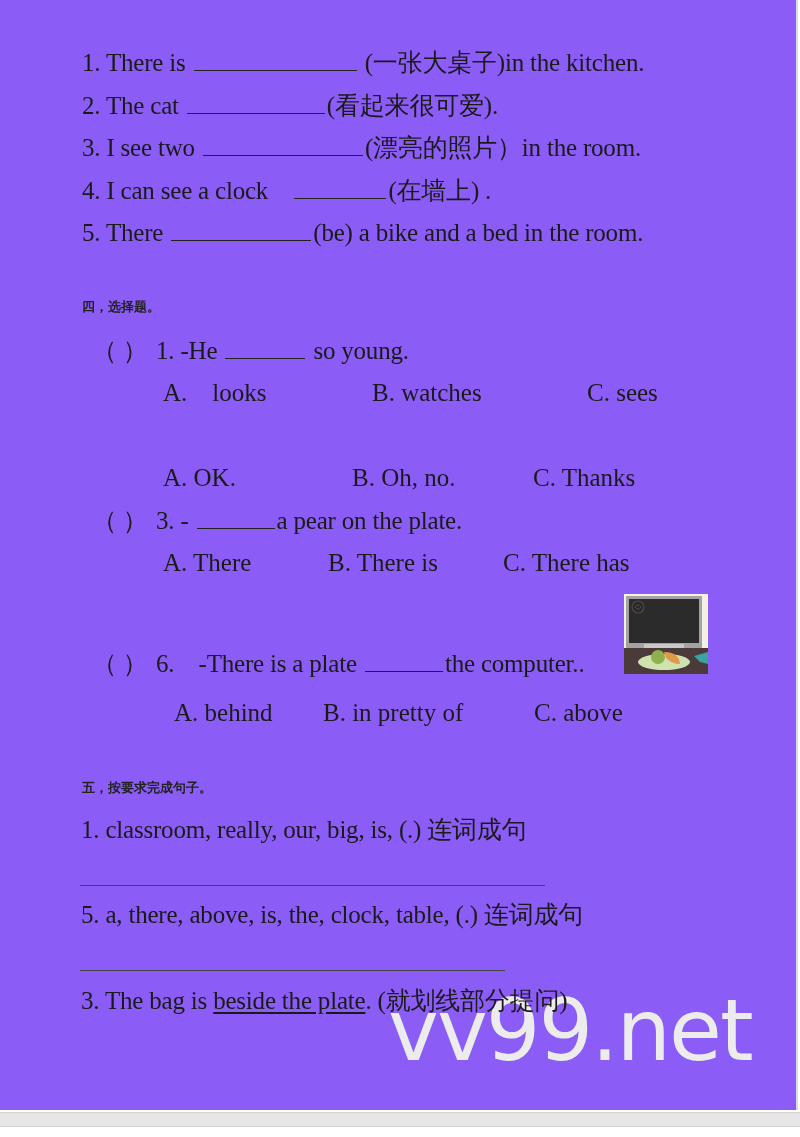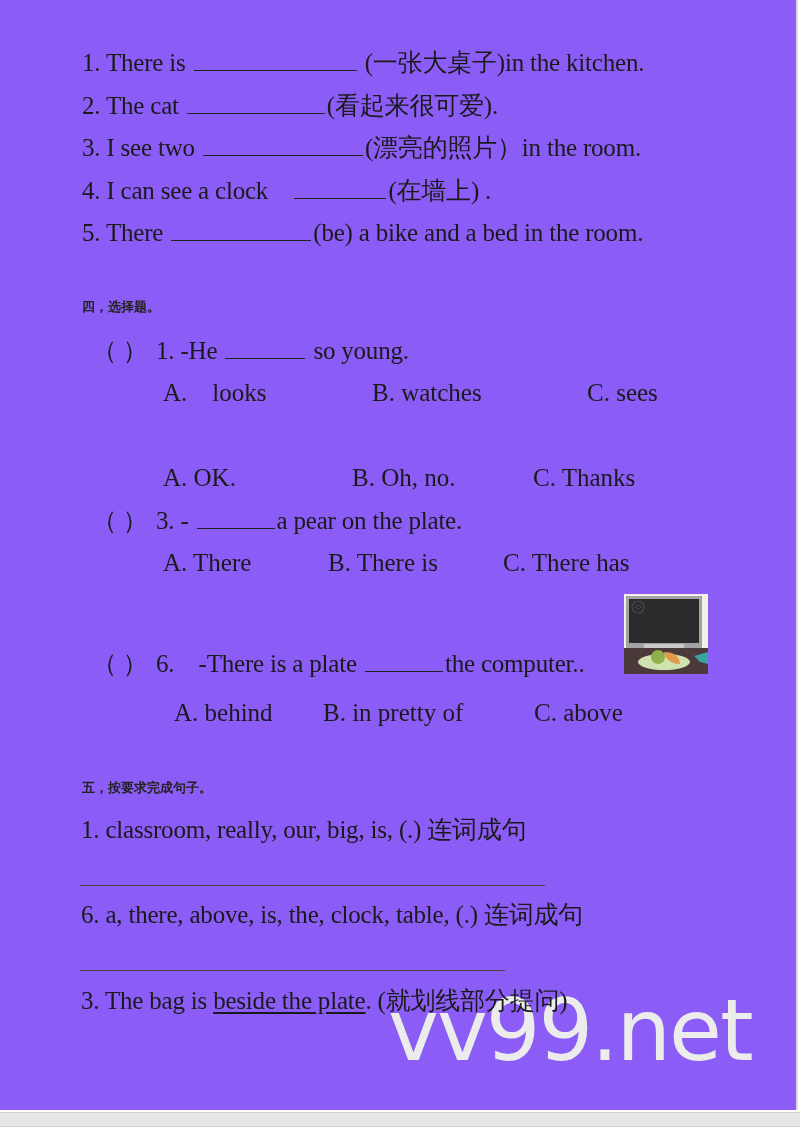--- a/index.html
+++ b/index.html
@@ -103,21 +103,21 @@
 
   <div class="opt" style="top:698px; left:174px">A. behind</div>
   <div class="opt" style="top:698px; left:323px">B. in pretty of</div>
   <div class="opt" style="top:698px; left:534px">C. above</div>
 
   <div class="section-title" style="top:779px">五，按要求完成句子。</div>
 
   <div class="line" style="top:815px; left:81px">1. classroom, really, our, big, is, (.)  连词成句</div>
   <div class="answer-line" style="top:885px; width:465px"></div>
 
-  <div class="line" style="top:900px; left:81px">6. a, there, above, is, the, clock, table, (.)  连词成句</div>
+  <div class="line" style="top:900px; left:81px">5. a, there, above, is, the, clock, table, (.)  连词成句</div>
   <div class="answer-line" style="top:970px; width:425px"></div>
 
   <div class="watermark">vv99.net</div>
 
   <div class="line" style="top:986px; left:81px">
     <span>3. The bag is </span><span class="underlined">beside the plate</span><span>. (就划线部分提问)</span>
   </div>
 </div>
 
 <div class="bottom-strip"></div>

